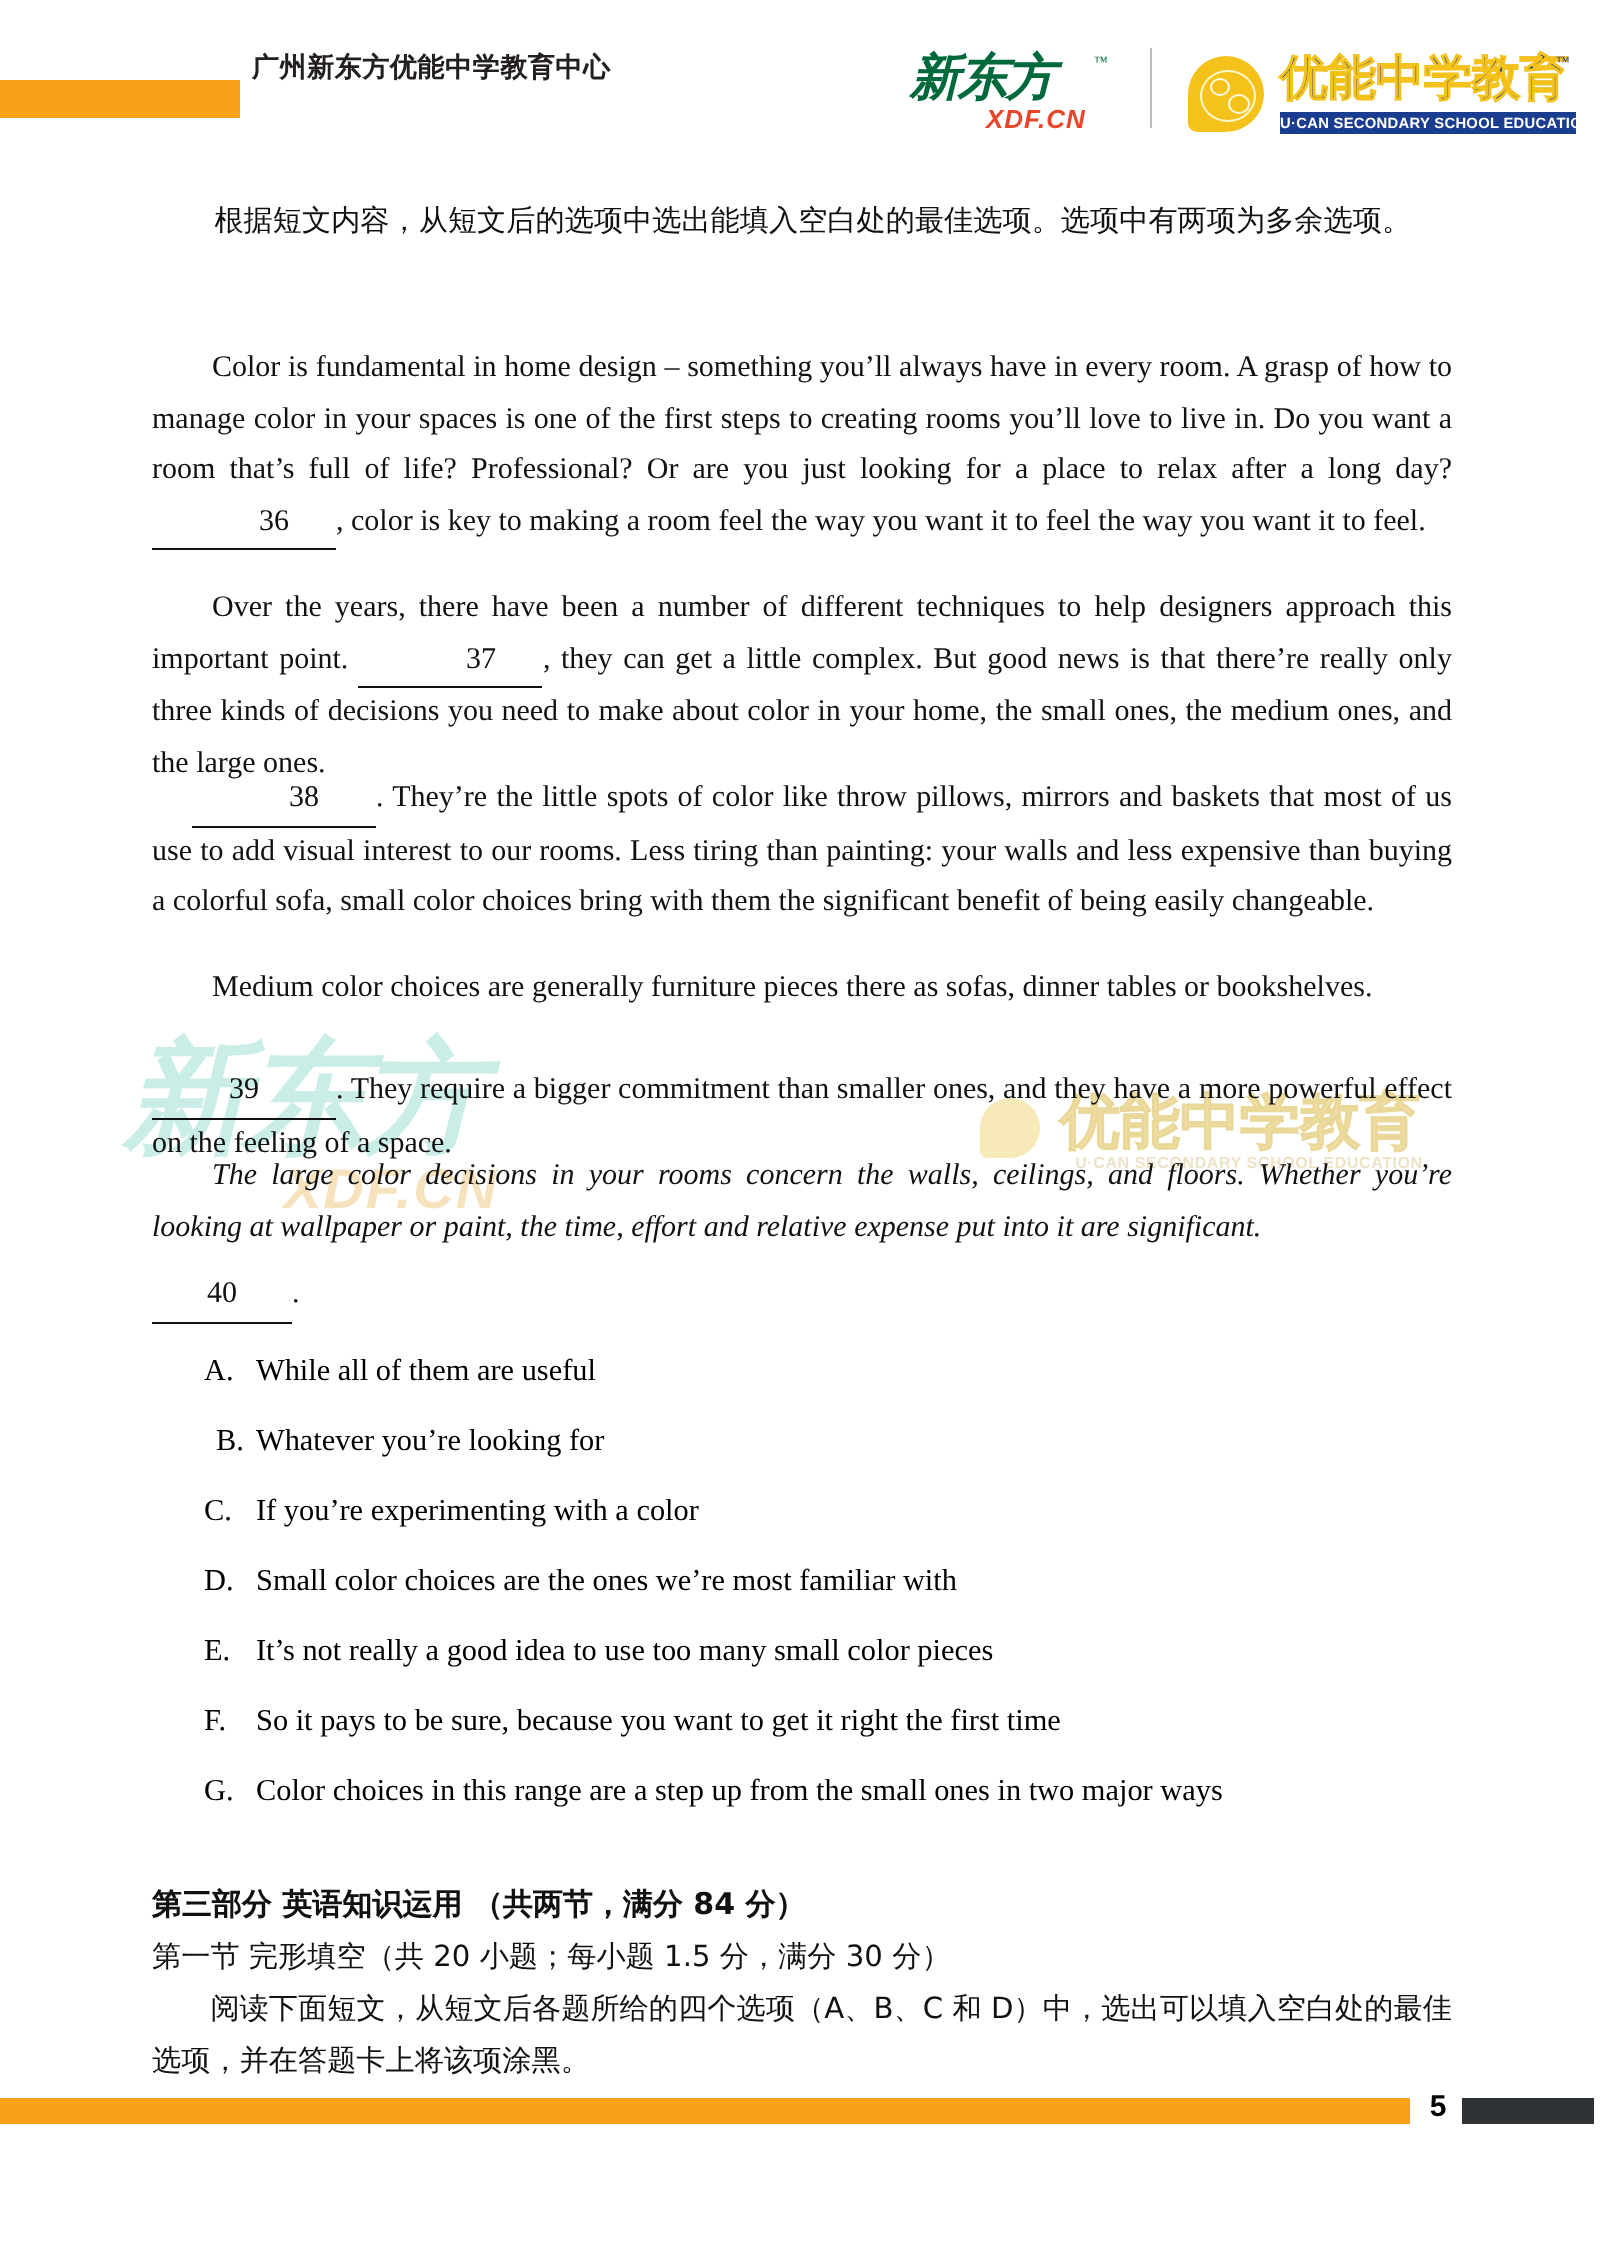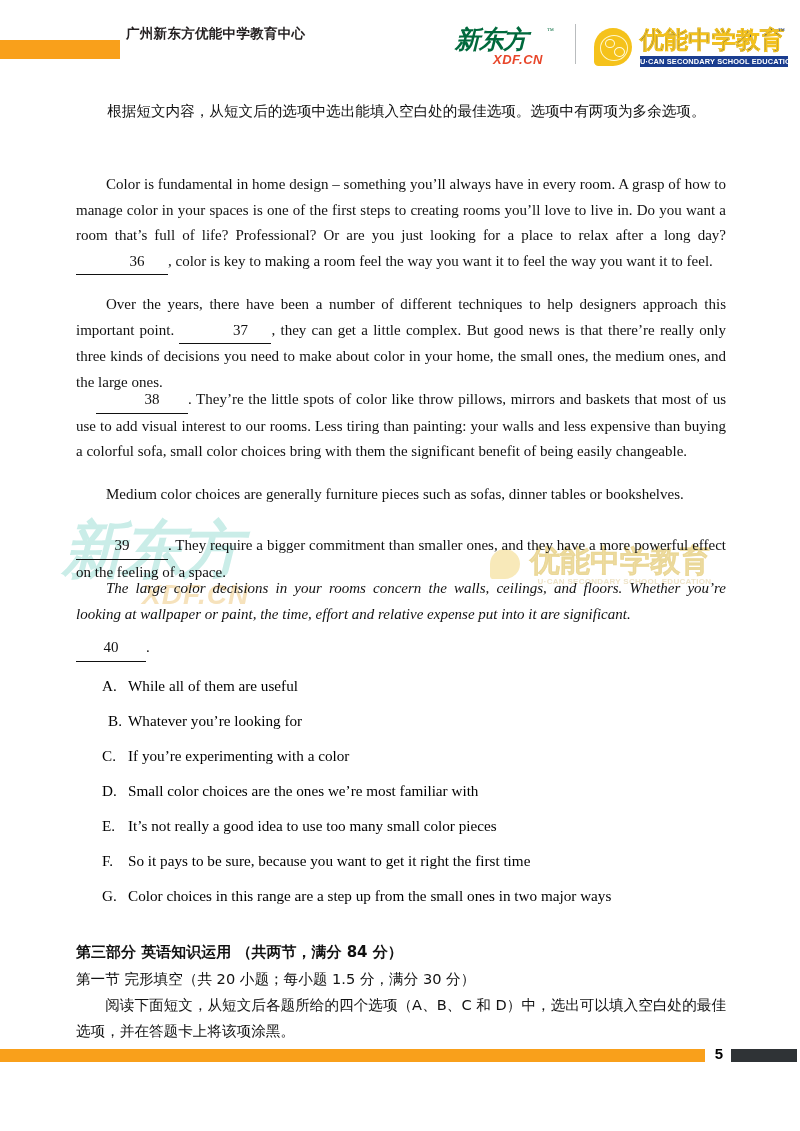--- a/index.html
+++ b/index.html
@@ -384,21 +384,21 @@
     </div>
 
     <div class="para indent2" style="left:76px; top:292px; width:650px;">
       <span>Over the years, there have been a number of different techniques to help designers approach this important point. </span><span class="blank blank-w">37</span><span>, they can get a little complex. But good news is that there’re really only three kinds of decisions you need to make about color in your home, the small ones, the medium ones, and the large ones.</span>
     </div>
 
     <div class="para" style="left:76px; top:387px; width:650px; text-indent:20px;">
       <span class="blank blank-w">38</span><span>. They’re the little spots of color like throw pillows, mirrors and baskets that most of us use to add visual interest to our rooms. Less tiring than painting: your walls and less expensive than buying a colorful sofa, small color choices bring with them the significant benefit of being easily changeable.</span>
     </div>
 
-    <div class="para indent2" style="left:76px; top:482px; width:650px;">Medium color choices are generally furniture pieces such as sofas, dinner tables or bookshelves.</div>
+    <div class="para indent2" style="left:76px; top:482px; width:650px;">Medium color choices are generally furniture pieces there as sofas, dinner tables or bookshelves.</div>
 
     <div class="para" style="left:76px; top:533px; width:650px;">
       <span class="blank blank-w">39</span><span>. They require a bigger commitment than smaller ones, and they have a more powerful effect on the feeling of a space.</span>
     </div>
 
     <div class="para indent2" style="left:76px; top:576px; width:650px;font-style:italic;">
       <span>The large color decisions in your rooms concern the walls, ceilings, and floors. Whether you’re looking at wallpaper or paint, the time, effort and relative expense put into it are significant.</span>
     </div>
     <div class="para" style="left:76px; top:635px; width:650px;">
       <span class="blank" style="width:70px;">40</span><span>.</span>

